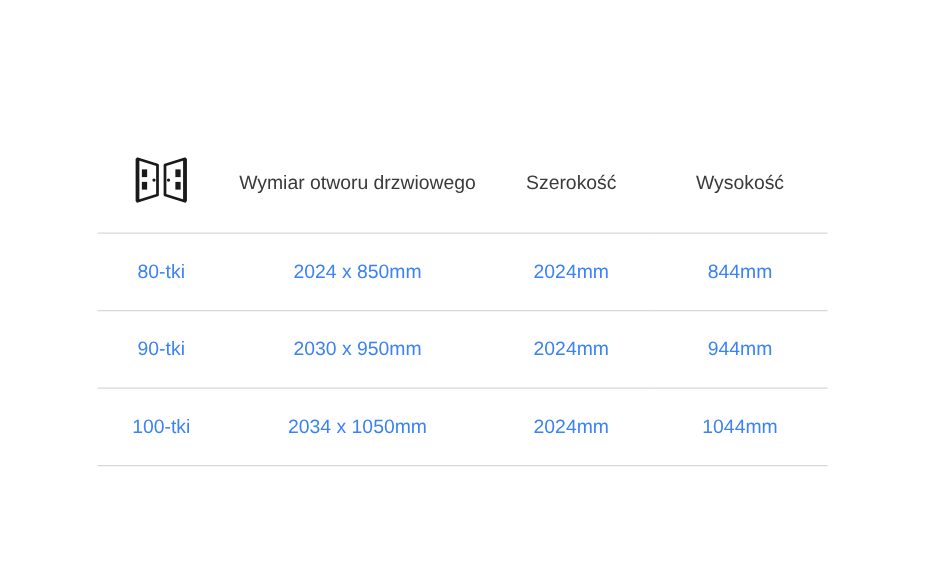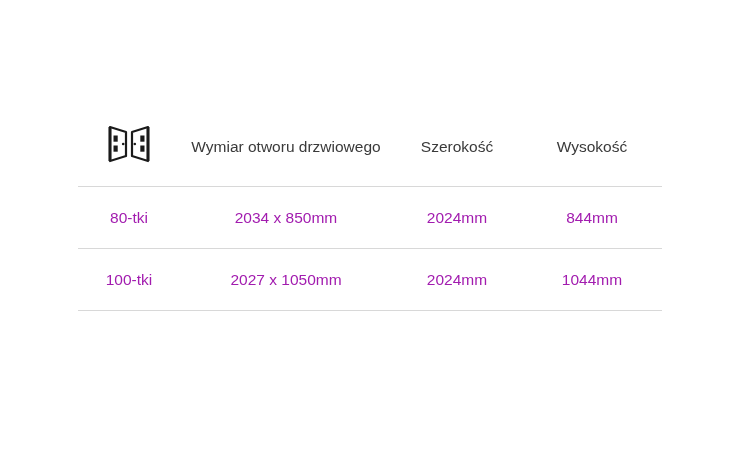--- a/index.html
+++ b/index.html
@@ -59,21 +59,21 @@
     height: 78px;
     font-size: 15.5px;
     color: #3a3a3a;
     line-height: 1.55;
     padding: 4px 10px;
   }
 
   .body-row td {
     height: 61px;
     font-size: 15.5px;
-    color: #a21caf;
+    color: #3b82f6;
     padding: 4px 10px;
   }
 
   .icon-cell {
     text-align: center;
   }
 
   .door-icon {
     display: inline-block;
     line-height: 0;
@@ -122,28 +122,34 @@
           <td class="col-sep">
             <span class="head-label">Szerokość</span>
           </td>
           <td class="col-sep">
             <span class="head-label">Wysokość</span>
           </td>
         </tr>
 
         <tr class="body-row">
           <td>80-tki</td>
-          <td class="col-sep">2034 x 850mm</td>
+          <td class="col-sep">2024 x 850mm</td>
           <td class="col-sep">2024mm</td>
           <td class="col-sep">844mm</td>
         </tr>
 
+        <tr class="body-row">
+          <td>90-tki</td>
+          <td class="col-sep">2030 x 950mm</td>
+          <td class="col-sep">2024mm</td>
+          <td class="col-sep">944mm</td>
+        </tr>
 
         <tr class="body-row">
           <td>100-tki</td>
-          <td class="col-sep">2027 x 1050mm</td>
+          <td class="col-sep">2034 x 1050mm</td>
           <td class="col-sep">2024mm</td>
           <td class="col-sep">1044mm</td>
         </tr>
       </tbody>
     </table>
   </div>
 </div>
 
 </body></html>

